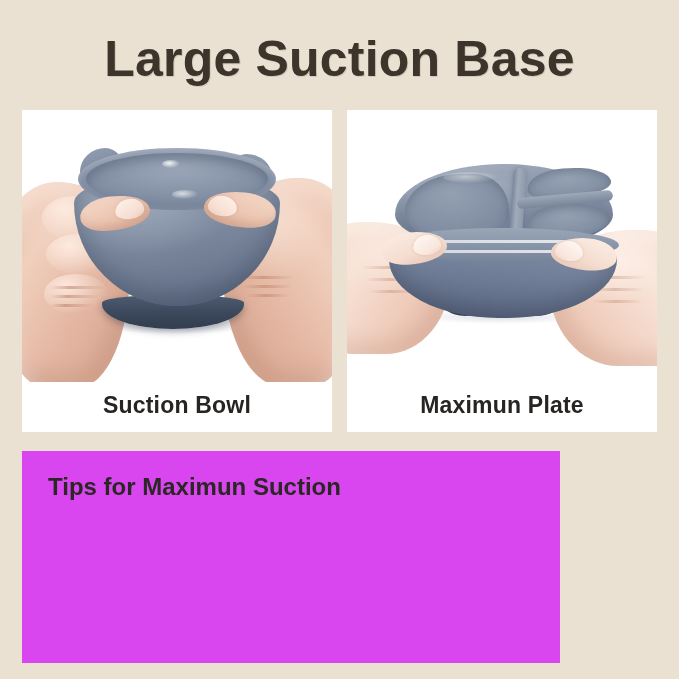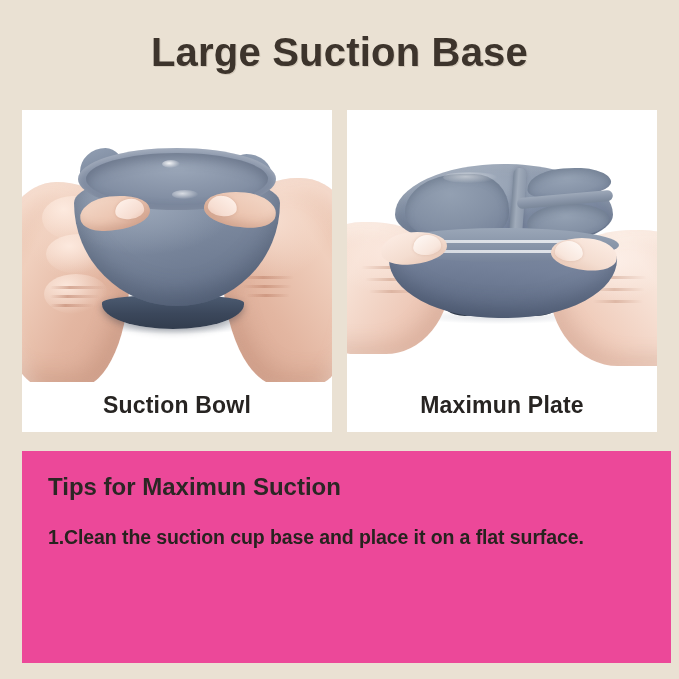--- a/index.html
+++ b/index.html
@@ -17,21 +17,21 @@
     overflow: hidden;
   }
 
   
   #page-title {
     position: absolute;
     left: 0;
     top: 30px;
     width: 679px;
     text-align: center;
-    font-size: 40px;
+    font-size: 50px;
     font-weight: bold;
     color: #3d342c;
     letter-spacing: 0.2px;
     text-shadow: 1px 1px 0 rgba(120,105,88,0.20);
   }
 
   
   .photo-card {
     position: absolute;
     top: 110px;
@@ -66,23 +66,23 @@
     color: #272422;
     background: #ffffff;
     letter-spacing: 0.2px;
   }
 
   
   #tips-card {
     position: absolute;
     left: 22px;
     top: 451px;
-    width: 649px;
+    width: 538px;
     height: 212px;
-    background: #ec4899;
+    background: #d946ef;
   }
   #tips-heading {
     position: absolute;
     left: 26px;
     top: 22px;
     font-size: 24px;
     font-weight: bold;
     color: #2b2724;
   }
   #tips-list {
@@ -482,17 +482,16 @@
         <div class="p-thumb-r"></div>
         <div class="p-nail-r"></div>
       </div>
     </div>
     <div class="caption">Maximun Plate</div>
   </div>
 
   <div id="tips-card">
     <div id="tips-heading">Tips for Maximun Suction</div>
     <ul id="tips-list">
-      <li>1.Clean the suction cup base and place it on a flat surface.</li>
     </ul>
   </div>
 
 </div>
 
 </body></html>

